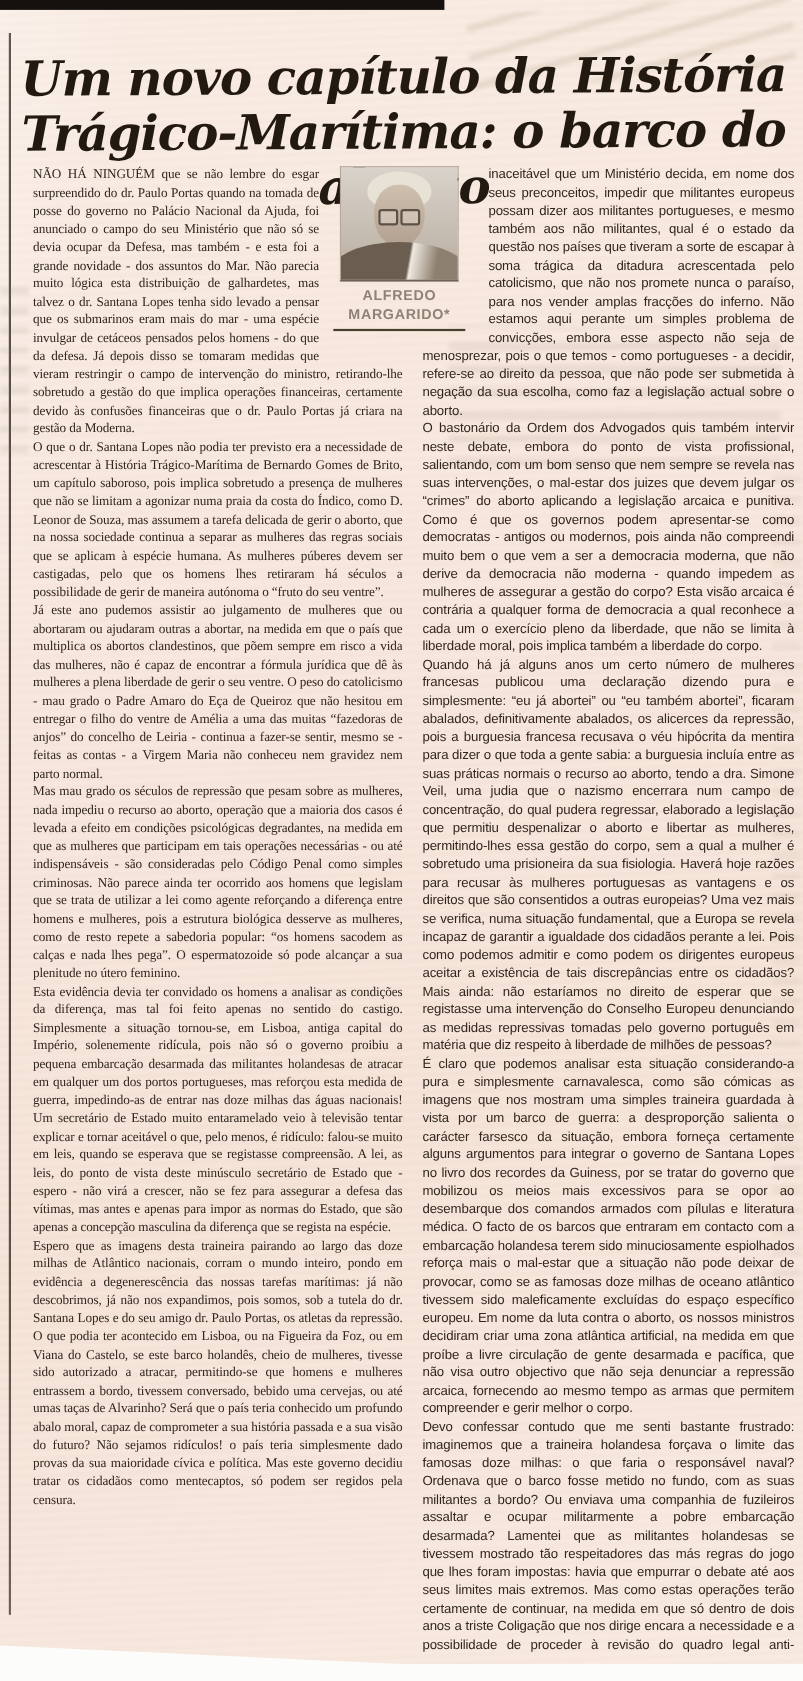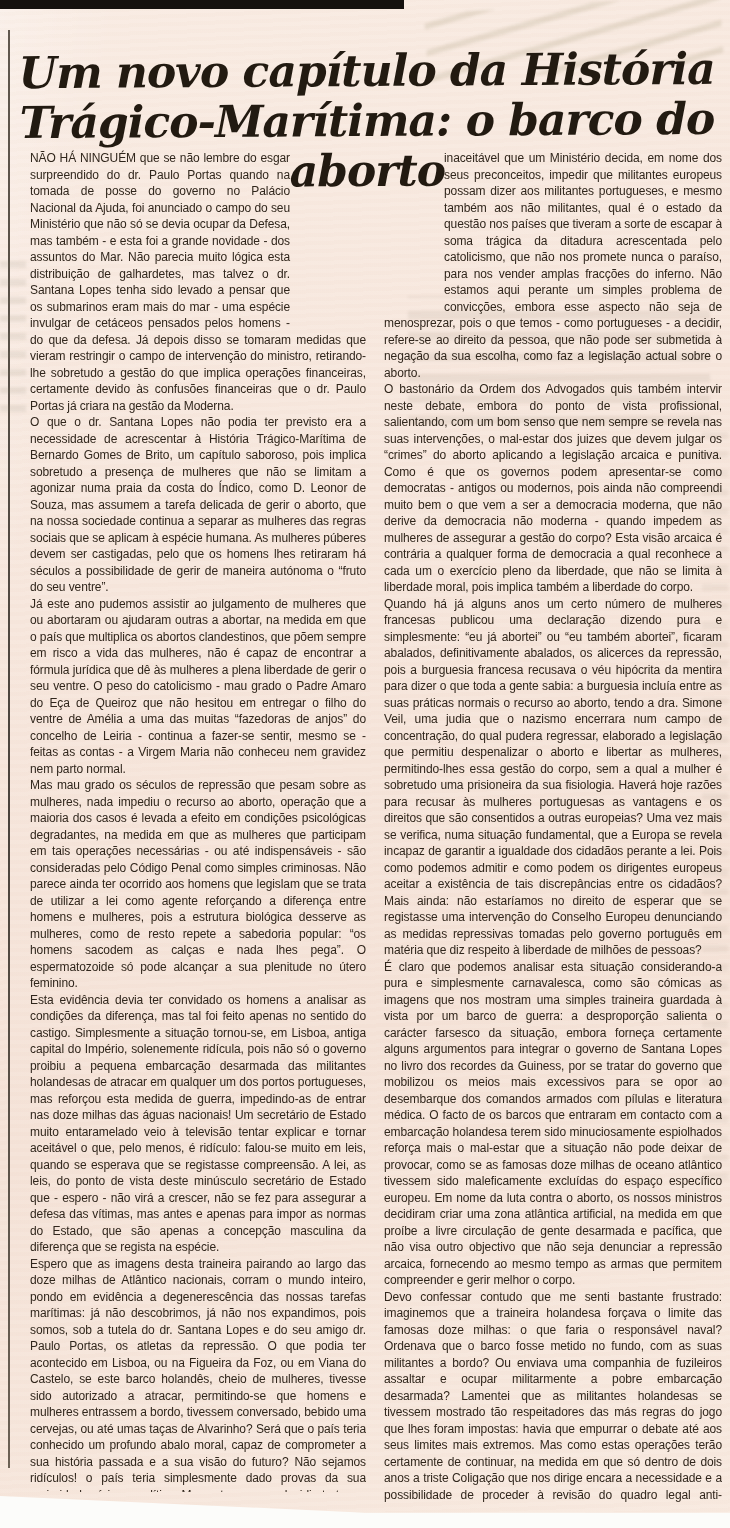--- a/index.html
+++ b/index.html
@@ -72,40 +72,50 @@
   .caption-rule{width:120px;height:2px;background:#48402f;margin:4px auto 0;}
   
   .col{
     position:absolute;top:150px;
     font-size:12px;line-height:16.5px;letter-spacing:-.1px;
     color:#30261c;text-align:justify;
     overflow:hidden;
     hyphens:auto;-webkit-hyphens:auto;
   }
   .col p{margin:0;}
-  .col-left{left:30px;width:336px;height:1342px;}
+  .col-left{left:30px;width:336px;height:1342px;font-family:Liberation Serif, serif;}
   .col-right{left:384px;width:338px;height:1352px;}
   .spacer-r{float:right;width:76px;height:170px;}
   .spacer-l{float:left;width:60px;height:160px;}
 </style>
 </head>
 <body>
 
 <div class="scan">
   <div class="paper-grain"></div>
   <div class="topbar"></div>
   <div class="leftline"></div>
 
   <div class="bleed bleed-1"></div>
   <div class="bleed bleed-2"></div>
   <div class="bleed bleed-3"></div>
   <div class="bleed bleed-4"></div>
 
   <h1 class="headline"><span>Um novo capítulo da História</span><br><span>Trágico-Marítima: o barco do aborto</span></h1>
 
+  <div class="photo-block">
+    <div class="photo">
+      <div class="hair"></div>
+      <div class="face"></div>
+      <div class="glasses"><span class="lens"></span><span class="lens"></span></div>
+      <div class="shoulders"></div>
+    </div>
+    <div class="caption"><span>ALFREDO</span><br><span>MARGARIDO*</span></div>
+    <div class="caption-rule"></div>
+  </div>
 
   <div class="col col-left">
     <div class="spacer-r"></div>
   <p>NÃO HÁ NINGUÉM que se não lembre do esgar surpreendido do dr. Paulo Portas quando na tomada de posse do governo no Palácio Nacional da Ajuda, foi anunciado o campo do seu Ministério que não só se devia ocupar da Defesa, mas também - e esta foi a grande novidade - dos assuntos do Mar. Não parecia muito lógica esta distribuição de galhardetes, mas talvez o dr. Santana Lopes tenha sido levado a pensar que os submarinos eram mais do mar - uma espécie invulgar de cetáceos pensados pelos homens - do que da defesa. Já depois disso se tomaram medidas que vieram restringir o campo de intervenção do ministro, retirando-lhe sobretudo a gestão do que implica operações financeiras, certamente devido às confusões financeiras que o dr. Paulo Portas já criara na gestão da Moderna.</p>
       <p>O que o dr. Santana Lopes não podia ter previsto era a necessidade de acrescentar à História Trágico-Marítima de Bernardo Gomes de Brito, um capítulo saboroso, pois implica sobretudo a presença de mulheres que não se limitam a agonizar numa praia da costa do Índico, como D. Leonor de Souza, mas assumem a tarefa delicada de gerir o aborto, que na nossa sociedade continua a separar as mulheres das regras sociais que se aplicam à espécie humana. As mulheres púberes devem ser castigadas, pelo que os homens lhes retiraram há séculos a possibilidade de gerir de maneira autónoma o “fruto do seu ventre”.</p>
       <p>Já este ano pudemos assistir ao julgamento de mulheres que ou abortaram ou ajudaram outras a abortar, na medida em que o país que multiplica os abortos clandestinos, que põem sempre em risco a vida das mulheres, não é capaz de encontrar a fórmula jurídica que dê às mulheres a plena liberdade de gerir o seu ventre. O peso do catolicismo - mau grado o Padre Amaro do Eça de Queiroz que não hesitou em entregar o filho do ventre de Amélia a uma das muitas “fazedoras de anjos” do concelho de Leiria - continua a fazer-se sentir, mesmo se - feitas as contas - a Virgem Maria não conheceu nem gravidez nem parto normal.</p>
       <p>Mas mau grado os séculos de repressão que pesam sobre as mulheres, nada impediu o recurso ao aborto, operação que a maioria dos casos é levada a efeito em condições psicológicas degradantes, na medida em que as mulheres que participam em tais operações necessárias - ou até indispensáveis - são consideradas pelo Código Penal como simples criminosas. Não parece ainda ter ocorrido aos homens que legislam que se trata de utilizar a lei como agente reforçando a diferença entre homens e mulheres, pois a estrutura biológica desserve as mulheres, como de resto repete a sabedoria popular: “os homens sacodem as calças e nada lhes pega”. O espermatozoide só pode alcançar a sua plenitude no útero feminino.</p>
       <p>Esta evidência devia ter convidado os homens a analisar as condições da diferença, mas tal foi feito apenas no sentido do castigo. Simplesmente a situação tornou-se, em Lisboa, antiga capital do Império, solenemente ridícula, pois não só o governo proibiu a pequena embarcação desarmada das militantes holandesas de atracar em qualquer um dos portos portugueses, mas reforçou esta medida de guerra, impedindo-as de entrar nas doze milhas das águas nacionais! Um secretário de Estado muito entaramelado veio à televisão tentar explicar e tornar aceitável o que, pelo menos, é ridículo: falou-se muito em leis, quando se esperava que se registasse compreensão. A lei, as leis, do ponto de vista deste minúsculo secretário de Estado que - espero - não virá a crescer, não se fez para assegurar a defesa das vítimas, mas antes e apenas para impor as normas do Estado, que são apenas a concepção masculina da diferença que se regista na espécie.</p>
       <p>Espero que as imagens desta traineira pairando ao largo das doze milhas de Atlântico nacionais, corram o mundo inteiro, pondo em evidência a degenerescência das nossas tarefas marítimas: já não descobrimos, já não nos expandimos, pois somos, sob a tutela do dr. Santana Lopes e do seu amigo dr. Paulo Portas, os atletas da repressão. O que podia ter acontecido em Lisboa, ou na Figueira da Foz, ou em Viana do Castelo, se este barco holandês, cheio de mulheres, tivesse sido autorizado a atracar, permitindo-se que homens e mulheres entrassem a bordo, tivessem conversado, bebido uma cervejas, ou até umas taças de Alvarinho? Será que o país teria conhecido um profundo abalo moral, capaz de comprometer a sua história passada e a sua visão do futuro? Não sejamos ridículos! o país teria simplesmente dado provas da sua maioridade cívica e política. Mas este governo decidiu tratar os cidadãos como mentecaptos, só podem ser regidos pela censura.</p>
     </div>

